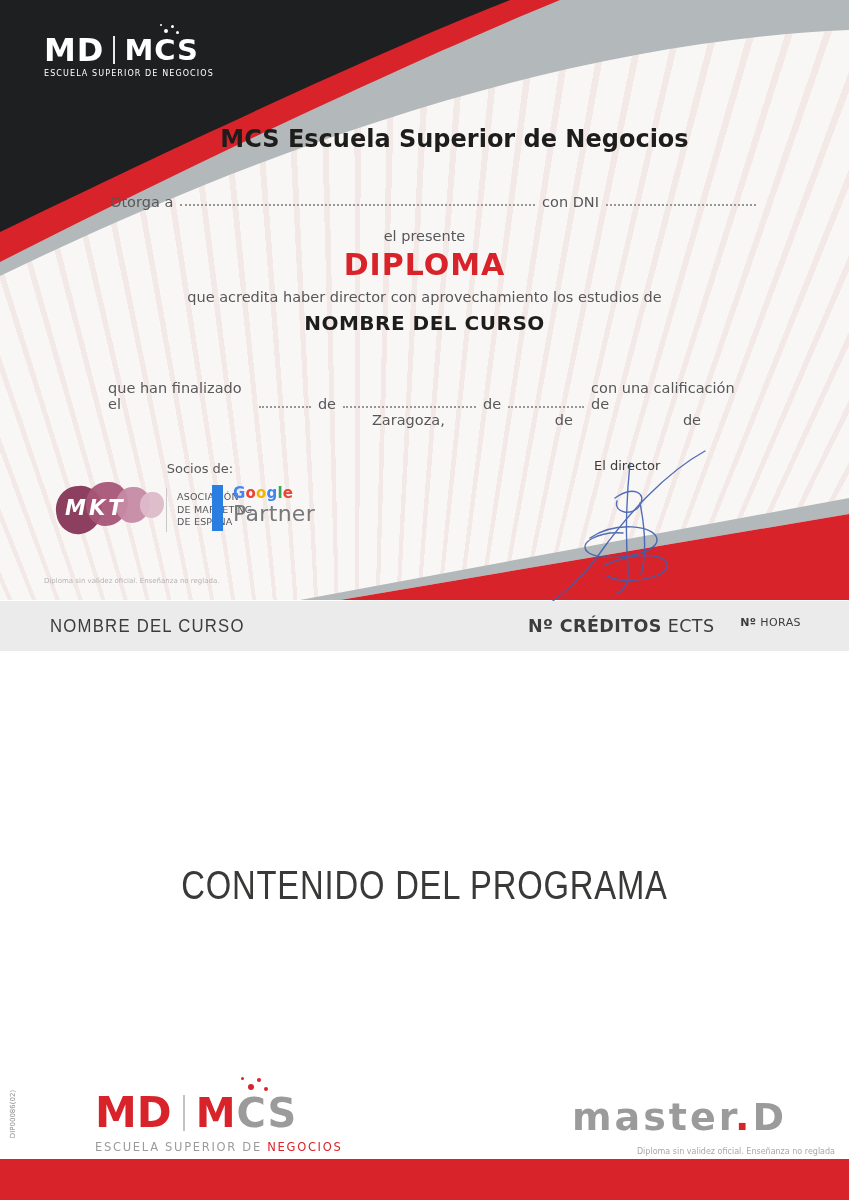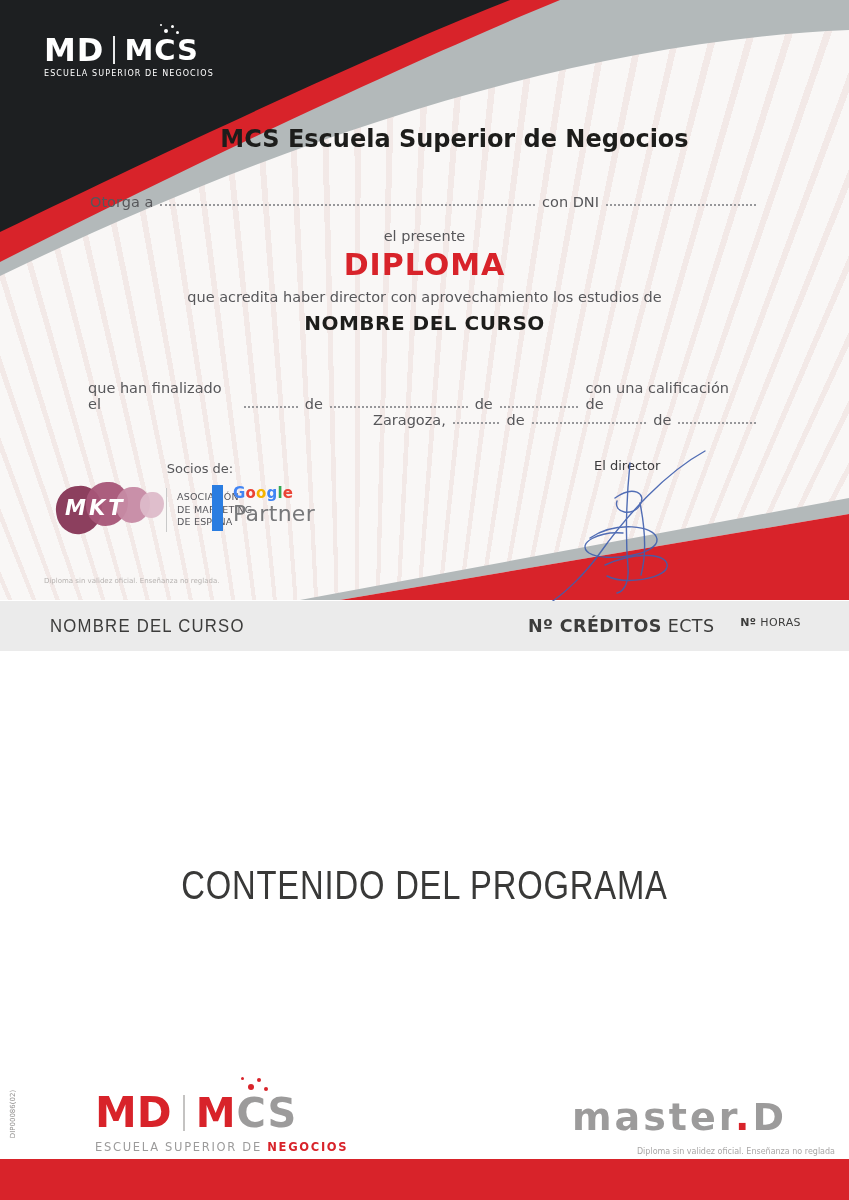--- a/index.html
+++ b/index.html
@@ -25,21 +25,21 @@
   .sparkle.s4{top:-12px;left:36px;width:2px;height:2px;}
   .brand-tag{font-size:8px;letter-spacing:1.1px;margin-top:3px;}
 
   
   .title{position:absolute;top:124px;left:0;width:100%;box-sizing:border-box;padding-left:60px;
          text-align:center;color:#1d1d1b;}
   .t1{font-size:24px;font-weight:bold;line-height:1.25;}
   .t2{font-size:22px;font-weight:bold;line-height:1.25;}
 
   
-  .fill-row{position:absolute;display:flex;align-items:flex-end;font-size:14.5px;color:#57575a;}
+  .fill-row{position:absolute;display:flex;align-items:flex-end;font-size:14.5px;color:#57575a;margin-left:20px;}
   .dotline{border-bottom:2px dotted #97979a;height:0;margin:0 7px 4px 7px;}
   .grow{flex:1;}
   .w48{width:48px;}.w55{width:55px;}.w80{width:80px;}.w118{width:118px;}.w140{width:140px;}.w150{width:150px;}
 
   .center-line{position:absolute;left:0;width:100%;text-align:center;}
   .presente{top:228px;font-size:14.5px;color:#57575a;}
   .diploma{top:247px;font-size:30px;font-weight:bold;color:#d8232a;letter-spacing:1px;}
   .acredita{top:289px;font-size:14.5px;color:#57575a;}
   .course-name{top:311px;font-size:20px;font-weight:bold;color:#1d1d1b;letter-spacing:.5px;}
 
@@ -90,21 +90,21 @@
   .f-div{width:2px;height:36px;background:#c4c3c2;margin:0 11px;}
   .f-mcs{font-size:40px;font-weight:bold;line-height:1;position:relative;letter-spacing:1px;}
   .f-red{color:#d8232a;}
   .f-gray{color:#9c9b9b;}
   .fsparkle{position:absolute;border-radius:50%;background:#d8232a;}
   .fs1{top:-9px;left:52px;width:6px;height:6px;}
   .fs2{top:-15px;left:61px;width:4px;height:4px;}
   .fs3{top:-6px;left:68px;width:4px;height:4px;}
   .fs4{top:-16px;left:45px;width:3px;height:3px;}
   .f-tag{font-size:11.5px;letter-spacing:1.7px;color:#9c9b9b;margin-top:6px;}
-  .f-tag .f-red{font-weight:bold;text-align:right;}
+  .f-tag .f-red{font-weight:normal;text-align:right;}
 
   .masterd{position:absolute;right:62px;top:1098px;font-size:38px;font-weight:bold;
            color:#9c9b9b;letter-spacing:3px;line-height:1;}
   .masterd .dot{color:#d8232a;}
   .footer-disclaimer{position:absolute;right:14px;top:1147px;font-size:8px;color:#a9a7a6;}
   .doc-code{position:absolute;left:-22px;top:1110px;width:70px;text-align:center;
             transform:rotate(-90deg);font-size:7px;color:#8f8d8c;}
   .footer-band{position:absolute;left:0;bottom:0;width:849px;height:41px;background:#d8232a;}
 </style>
 </head>
@@ -162,21 +162,21 @@
       <span>que han finalizado el</span>
       <span class="dotline w55"></span>
       <span>de</span>
       <span class="dotline w140"></span>
       <span>de</span>
       <span class="dotline w80"></span>
       <span>con una calificación de</span>
       <span class="dotline grow"></span>
     </div>
 
-    <div class="fill-row" style="top:412px;right:86px;width:390px;justify-content:flex-end;">
+    <div class="fill-row" style="top:412px;right:86px;width:390px;justify-content:flex-end;gap:48px;">
       <span>Zaragoza,</span>
       <span class="dotline w48"></span>
       <span>de</span>
       <span class="dotline w118"></span>
       <span>de</span>
       <span class="dotline w80"></span>
     </div>
 
     <div class="socios-label">Socios de:</div>
 

